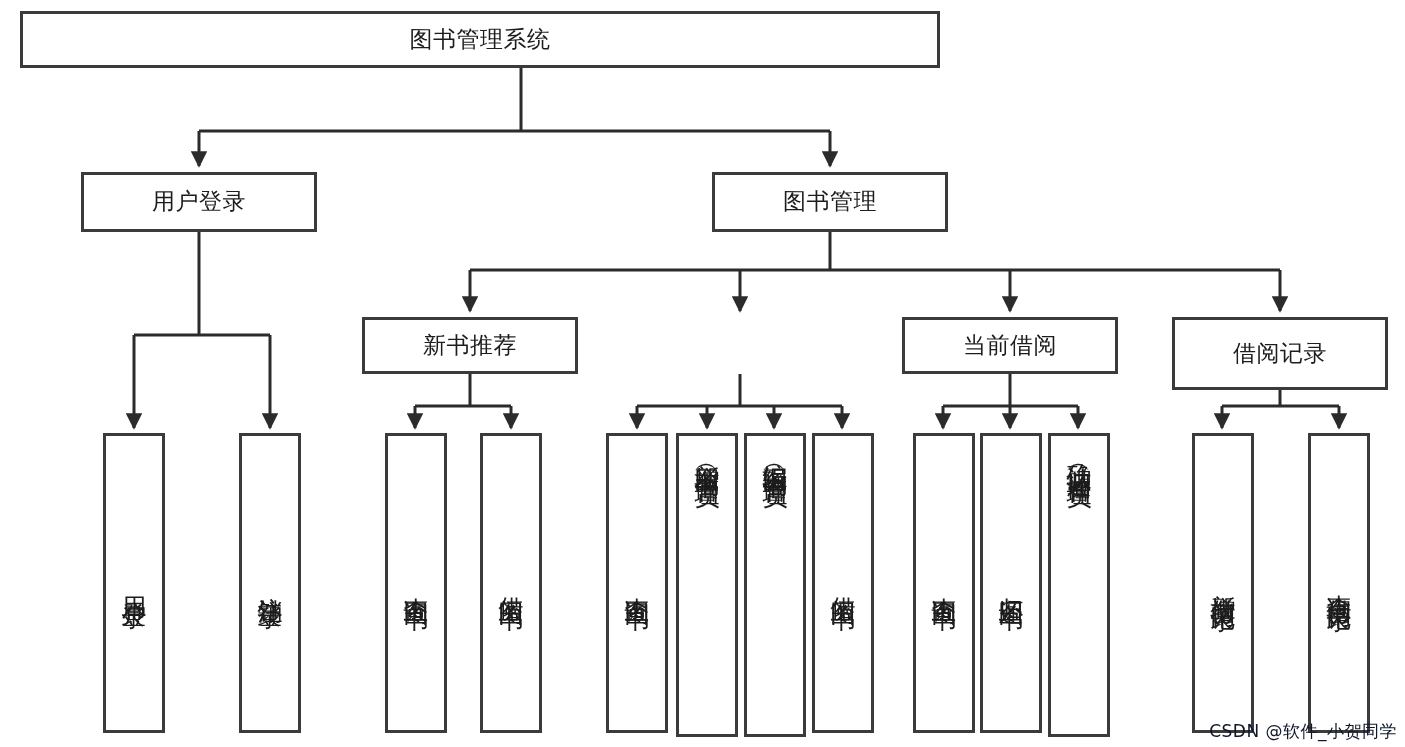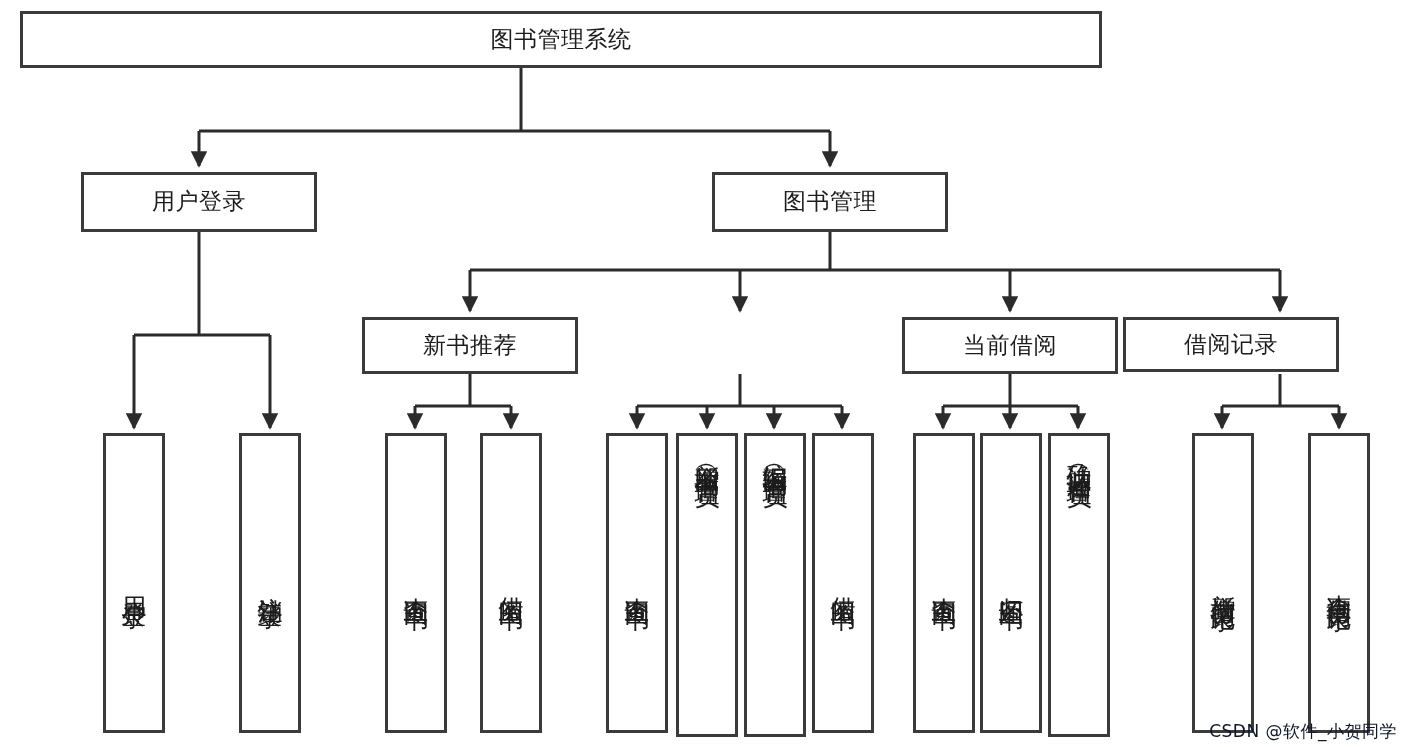--- a/index.html
+++ b/index.html
@@ -120,38 +120,38 @@
       <path d="M 1010 406 L 1010 428" marker-end="url(#arrow)"></path>
       <path d="M 1078 406 L 1078 428" marker-end="url(#arrow)"></path>
 
       <path d="M 1280 374 L 1280 406"></path>
       <path d="M 1222 406 L 1339 406"></path>
       <path d="M 1222 406 L 1222 428" marker-end="url(#arrow)"></path>
       <path d="M 1339 406 L 1339 428" marker-end="url(#arrow)"></path>
     </g>
   </svg>
 
-  <div class="node root horiz" style="left:20px; top:11px; width:1082px; height:57px;">
+  <div class="node root horiz" style="left:20px; top:11px; width:920px; height:57px;">
     <span class="label">图书管理系统</span>
   </div>
 
   <div class="node horiz" style="left:81px; top:172px; width:236px; height:60px;">
     <span class="label">用户登录</span>
   </div>
   <div class="node horiz" style="left:712px; top:172px; width:236px; height:60px;">
     <span class="label">图书管理</span>
   </div>
 
   <div class="node horiz" style="left:362px; top:317px; width:216px; height:57px;">
     <span class="label">新书推荐</span>
   </div>
   <div class="node horiz" style="left:902px; top:317px; width:216px; height:57px;">
     <span class="label">当前借阅</span>
   </div>
-  <div class="node horiz" style="left:1123px; top:317px; width:216px; height:55px;">
+  <div class="node horiz" style="left:1172px; top:317px; width:216px; height:73px;">
     <span class="label">借阅记录</span>
   </div>
 
   <div class="node vert centered" style="left:103px; top:433px; width:62px; height:300px;">
     <span class="label">用户登录</span>
   </div>
   <div class="node vert centered" style="left:239px; top:433px; width:62px; height:300px;">
     <span class="label">注销登录</span>
   </div>
 

